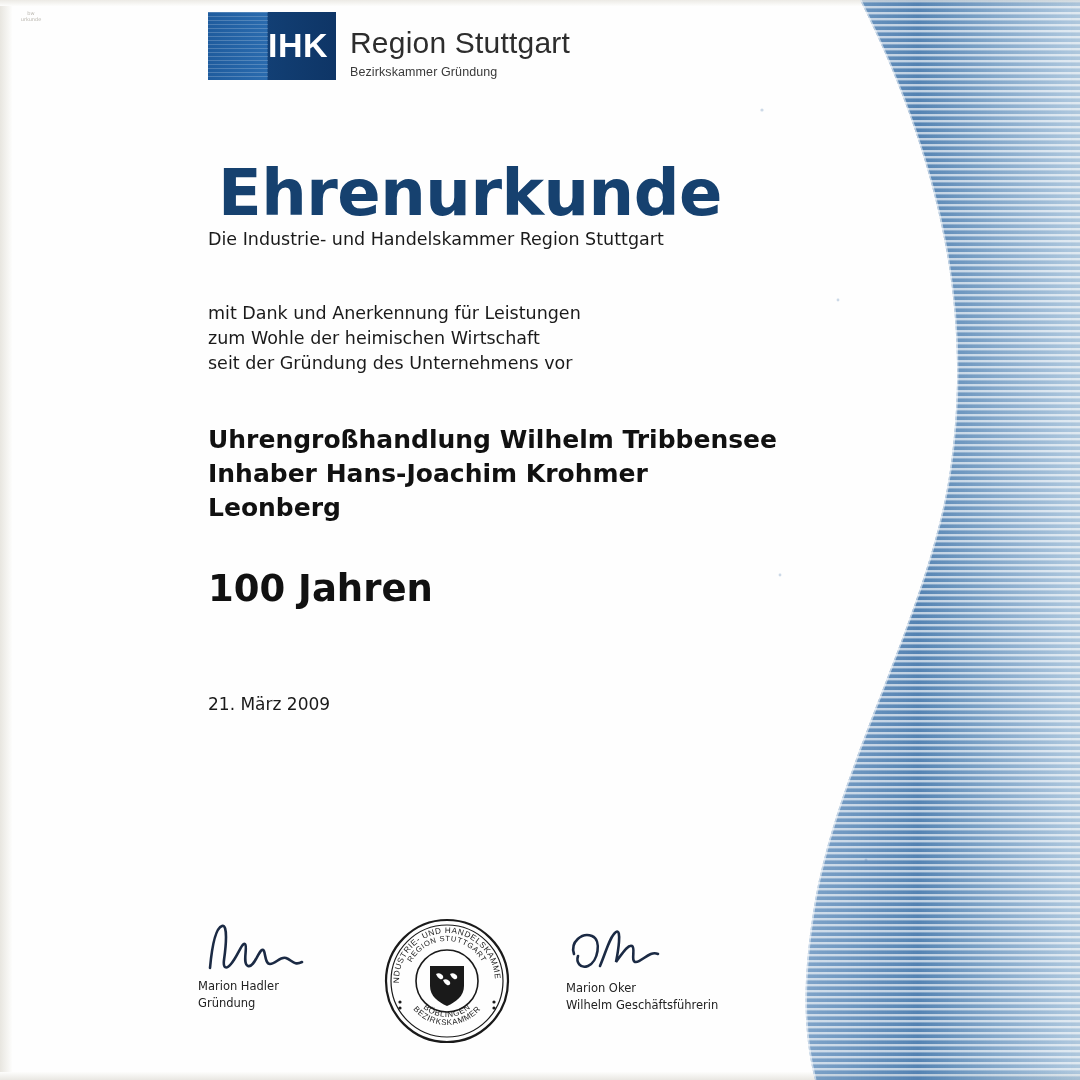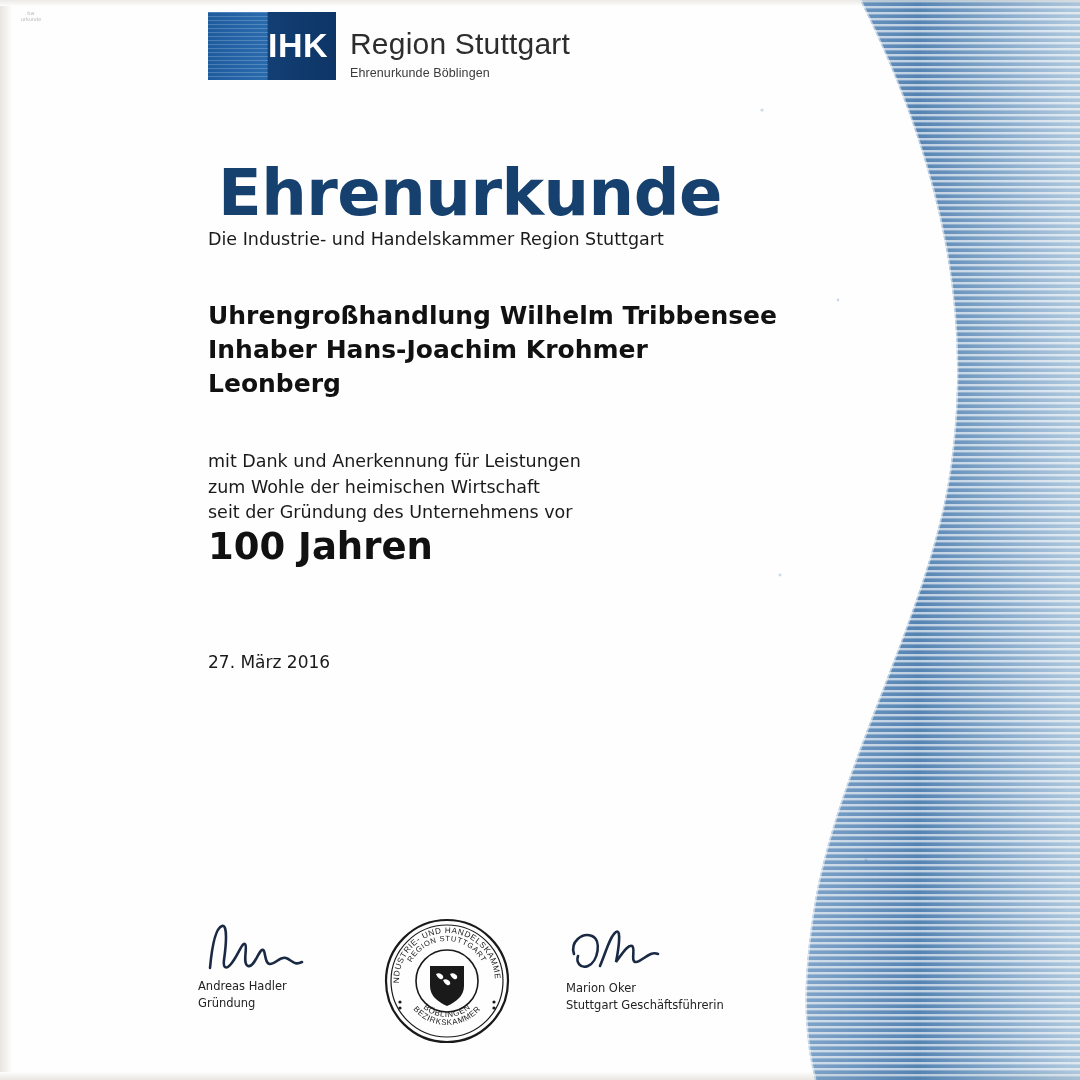--- a/index.html
+++ b/index.html
@@ -79,21 +79,21 @@
     height: 1080px;
     overflow: hidden;
   }
 
   
   .logo {
     position: absolute;
     left: 208px;
     top: 12px;
     display: flex;
-    align-items: flex-end;
+    align-items: center;
   }
   .logo-mark {
     width: 128px;
     height: 68px;
     position: relative;
     background: linear-gradient(to right, #1f5c9e 0%, #2a6bae 46%, #123f74 47%, #0e3566 100%);
     overflow: hidden;
   }
   .logo-mark .ihk {
     position: absolute;
@@ -166,20 +166,21 @@
     font-weight: bold;
     line-height: 1.37;
     color: #111111;
   }
   .reason {
     margin-top: 48px;
     font-size: 17.5px;
     line-height: 1.45;
   }
   .years {
+    margin-top: 42px;
     font-size: 37px;
     font-weight: bold;
     color: #111111;
   }
   .date {
     margin-top: 84px;
     font-size: 17px;
     color: #1a1a1a;
   }
 
@@ -265,57 +266,57 @@
     </svg>
   </div>
 
   <div class="logo">
     <div class="logo-mark">
       <div class="stripes"></div>
       <div class="ihk">IHK</div>
     </div>
     <div class="logo-text">
       <div class="logo-title">Region Stuttgart</div>
-      <div class="logo-sub">Ehrenurkunde Böblingen</div>
+      <div class="logo-sub">Bezirkskammer Gründung</div>
     </div>
   </div>
 
   <div class="content">
     <h1 class="title">Ehrenurkunde</h1>
 
     <div class="block intro">
       <div>Die Industrie- und Handelskammer Region Stuttgart</div>
+    </div>
+
+    <div class="block reason">
+      <div>mit Dank und Anerkennung für Leistungen</div>
+      <div>zum Wohle der heimischen Wirtschaft</div>
+      <div>seit der Gründung des Unternehmens vor</div>
     </div>
 
     <div class="block recipient">
       <div>Uhrengroßhandlung Wilhelm Tribbensee</div>
       <div>Inhaber Hans-Joachim Krohmer</div>
       <div>Leonberg</div>
     </div>
 
-    <div class="block reason">
-      <div>mit Dank und Anerkennung für Leistungen</div>
-      <div>zum Wohle der heimischen Wirtschaft</div>
-      <div>seit der Gründung des Unternehmens vor</div>
-    </div>
-
     <div class="block years">100 Jahren</div>
 
-    <div class="block date">27. März 2016</div>
+    <div class="block date">21. März 2009</div>
   </div>
 
   <div class="sig-area">
 
     <div class="sig sig-left">
       <div class="glyph">
         <svg width="150" height="62" viewBox="0 0 150 62" xmlns="http://www.w3.org/2000/svg" aria-hidden="true">
           <path d="M12,52 C14,30 18,12 24,10 C30,8 28,30 26,44 C25,52 28,54 33,48 C40,40 44,26 47,28 C50,30 44,48 50,50 C56,52 60,36 64,34 C68,32 66,48 72,48 C78,48 82,40 88,42 C94,44 96,50 104,46" fill="none" stroke="#1b2a44" stroke-width="2.6" stroke-linecap="round"></path>
         </svg>
       </div>
-      <div class="name">Andreas Hadler</div>
+      <div class="name">Marion Hadler</div>
       <div class="role">Gründung</div>
     </div>
 
     <div class="seal">
       <svg width="130" height="130" viewBox="0 0 130 130" xmlns="http://www.w3.org/2000/svg" aria-hidden="true">
         <defs>
           <path id="sealTop" d="M17,65 A48,48 0 0 1 113,65"></path>
           <path id="sealTop2" d="M25,65 A40,40 0 0 1 105,65"></path>
           <path id="sealBot" d="M21,65 A44,44 0 0 0 109,65"></path>
           <path id="sealBot2" d="M29,65 A36,36 0 0 0 101,65"></path>
@@ -351,18 +352,18 @@
     </div>
 
     <div class="sig sig-right">
       <div class="glyph">
         <svg width="140" height="62" viewBox="0 0 140 62" xmlns="http://www.w3.org/2000/svg" aria-hidden="true">
           <path d="M8,36 C4,24 16,14 26,18 C36,22 32,44 22,48 C14,51 10,44 12,38" fill="none" stroke="#1b2a44" stroke-width="2.6" stroke-linecap="round"></path>
           <path d="M34,48 C40,34 44,18 50,14 C56,10 52,34 50,44 C56,36 62,26 66,28 C70,30 64,44 70,44 C76,44 84,32 92,36" fill="none" stroke="#1b2a44" stroke-width="2.6" stroke-linecap="round"></path>
         </svg>
       </div>
       <div class="name">Marion Oker</div>
-      <div class="role">Stuttgart Geschäftsführerin</div>
+      <div class="role">Wilhelm Geschäftsführerin</div>
     </div>
 
   </div>
 
 </div>
 
 </body></html>

